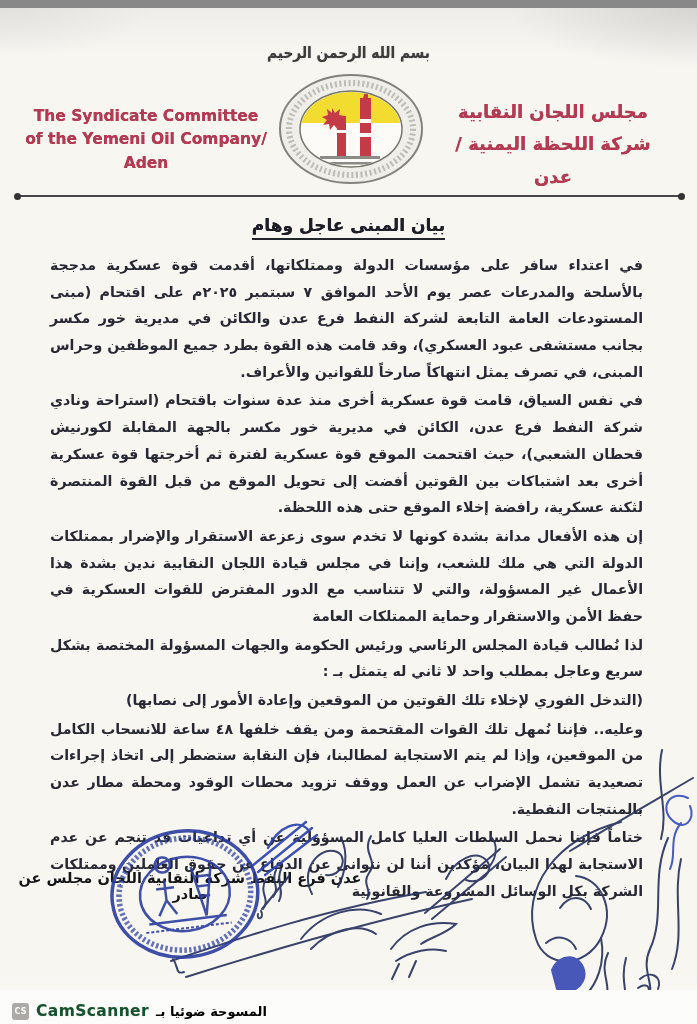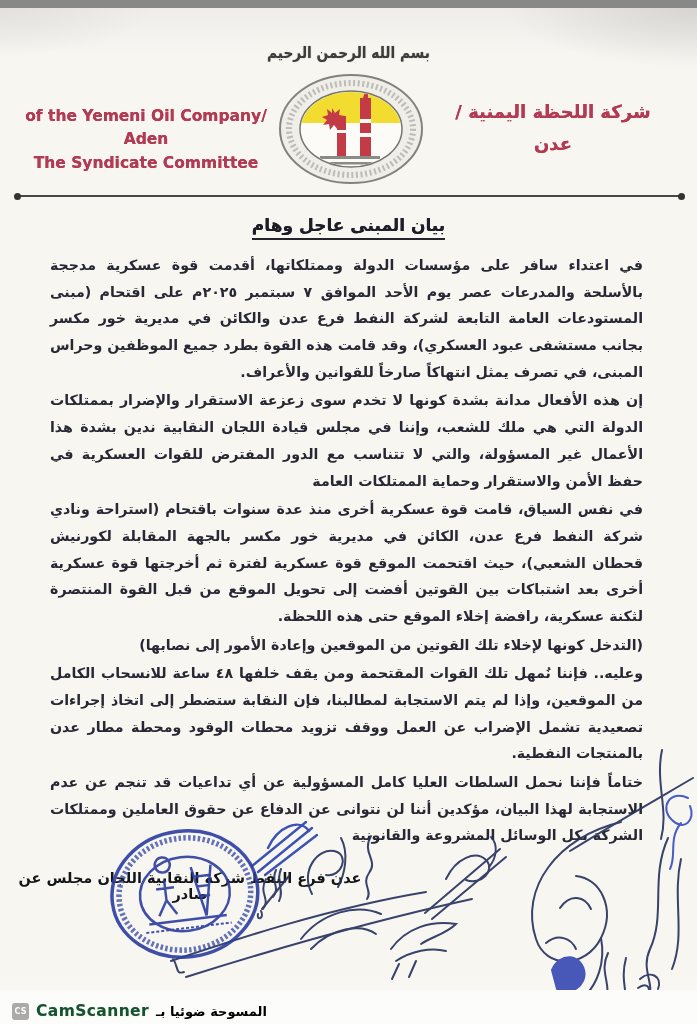--- a/index.html
+++ b/index.html
@@ -87,39 +87,41 @@
         <rect x="61" y="44" width="9" height="40" fill="#c23b47"></rect>
         <rect x="61" y="58" width="9" height="3" fill="#fcfbf7"></rect>
         <path d="M56,36 l3,5 5,-4 -1,6 6,1 -5,4 4,5 -6,-1 0,6 -4,-5 -4,5 -1,-6 -6,1 4,-5 -5,-3 6,-2 -1,-6 5,4 z" fill="#c23b47"></path>
         <rect x="44" y="84" width="60" height="3" fill="#8b8a84"></rect>
         <rect x="50" y="90" width="48" height="2.5" fill="#8b8a84"></rect>
       </g>
     </svg>
   </div>
 
   <div class="org-en">
+    <div>The Syndicate Committee</div>
     <div>of the Yemeni Oil Company/ Aden</div>
-    <div>The Syndicate Committee</div>
   </div>
 
   <div class="org-ar">
+    <div>مجلس اللجان النقابية</div>
     <div>شركة اللحظة اليمنية / عدن</div>
   </div>
 
   <div class="rule"></div>
 
   <div class="doc-title">
     <span>بيان المبنى عاجل وهام</span>
   </div>
 
   <div class="body-text">
     <p>في اعتداء سافر على مؤسسات الدولة وممتلكاتها، أقدمت قوة عسكرية مدججة بالأسلحة والمدرعات عصر يوم الأحد الموافق ٧ سبتمبر ٢٠٢٥م على اقتحام (مبنى المستودعات العامة التابعة لشركة النفط فرع عدن والكائن في مديرية خور مكسر بجانب مستشفى عبود العسكري)، وقد قامت هذه القوة بطرد جميع الموظفين وحراس المبنى، في تصرف يمثل انتهاكاً صارخاً للقوانين والأعراف.</p>
+    <p>في نفس السياق، قامت قوة عسكرية أخرى منذ عدة سنوات باقتحام (استراحة ونادي شركة النفط فرع عدن، الكائن في مديرية خور مكسر بالجهة المقابلة لكورنيش قحطان الشعبي)، حيث اقتحمت الموقع قوة عسكرية لفترة ثم أخرجتها قوة عسكرية أخرى بعد اشتباكات بين القوتين أفضت إلى تحويل الموقع من قبل القوة المنتصرة لثكنة عسكرية، رافضة إخلاء الموقع حتى هذه اللحظة.</p>
     <p>إن هذه الأفعال مدانة بشدة كونها لا تخدم سوى زعزعة الاستقرار والإضرار بممتلكات الدولة التي هي ملك للشعب، وإننا في مجلس قيادة اللجان النقابية ندين بشدة هذا الأعمال غير المسؤولة، والتي لا تتناسب مع الدور المفترض للقوات العسكرية في حفظ الأمن والاستقرار وحماية الممتلكات العامة</p>
-    <p>في نفس السياق، قامت قوة عسكرية أخرى منذ عدة سنوات باقتحام (استراحة ونادي شركة النفط فرع عدن، الكائن في مديرية خور مكسر بالجهة المقابلة لكورنيش قحطان الشعبي)، حيث اقتحمت الموقع قوة عسكرية لفترة ثم أخرجتها قوة عسكرية أخرى بعد اشتباكات بين القوتين أفضت إلى تحويل الموقع من قبل القوة المنتصرة لثكنة عسكرية، رافضة إخلاء الموقع حتى هذه اللحظة.</p>
-    <p>(التدخل كونها لإخلاء تلك القوتين من الموقعين وإعادة الأمور إلى نصابها)</p>
+    <p>لذا نُطالب قيادة المجلس الرئاسي ورئيس الحكومة والجهات المسؤولة المختصة بشكل سريع وعاجل بمطلب واحد لا ثاني له يتمثل بـ :</p>
+    <p>(التدخل الفوري لإخلاء تلك القوتين من الموقعين وإعادة الأمور إلى نصابها)</p>
     <p>وعليه.. فإننا نُمهل تلك القوات المقتحمة ومن يقف خلفها ٤٨ ساعة للانسحاب الكامل من الموقعين، وإذا لم يتم الاستجابة لمطالبنا، فإن النقابة ستضطر إلى اتخاذ إجراءات تصعيدية تشمل الإضراب عن العمل ووقف تزويد محطات الوقود ومحطة مطار عدن بالمنتجات النفطية.</p>
     <p>ختاماً فإننا نحمل السلطات العليا كامل المسؤولية عن أي تداعيات قد تنجم عن عدم الاستجابة لهذا البيان، مؤكدين أننا لن نتوانى عن الدفاع عن حقوق العاملين وممتلكات الشركة بكل الوسائل المشروعة والقانونية</p>
   </div>
 
   <div class="issued">عدن فرع النفط شركة النقابية اللجان مجلس عن صادر</div>
 
   <svg class="sig-layer" viewBox="0 0 697 1024">
     <g fill="none" stroke="#28335f" stroke-width="2" stroke-linecap="round" opacity=".92">
 
       <g stroke="#2d44b0" stroke-width="2.4">

